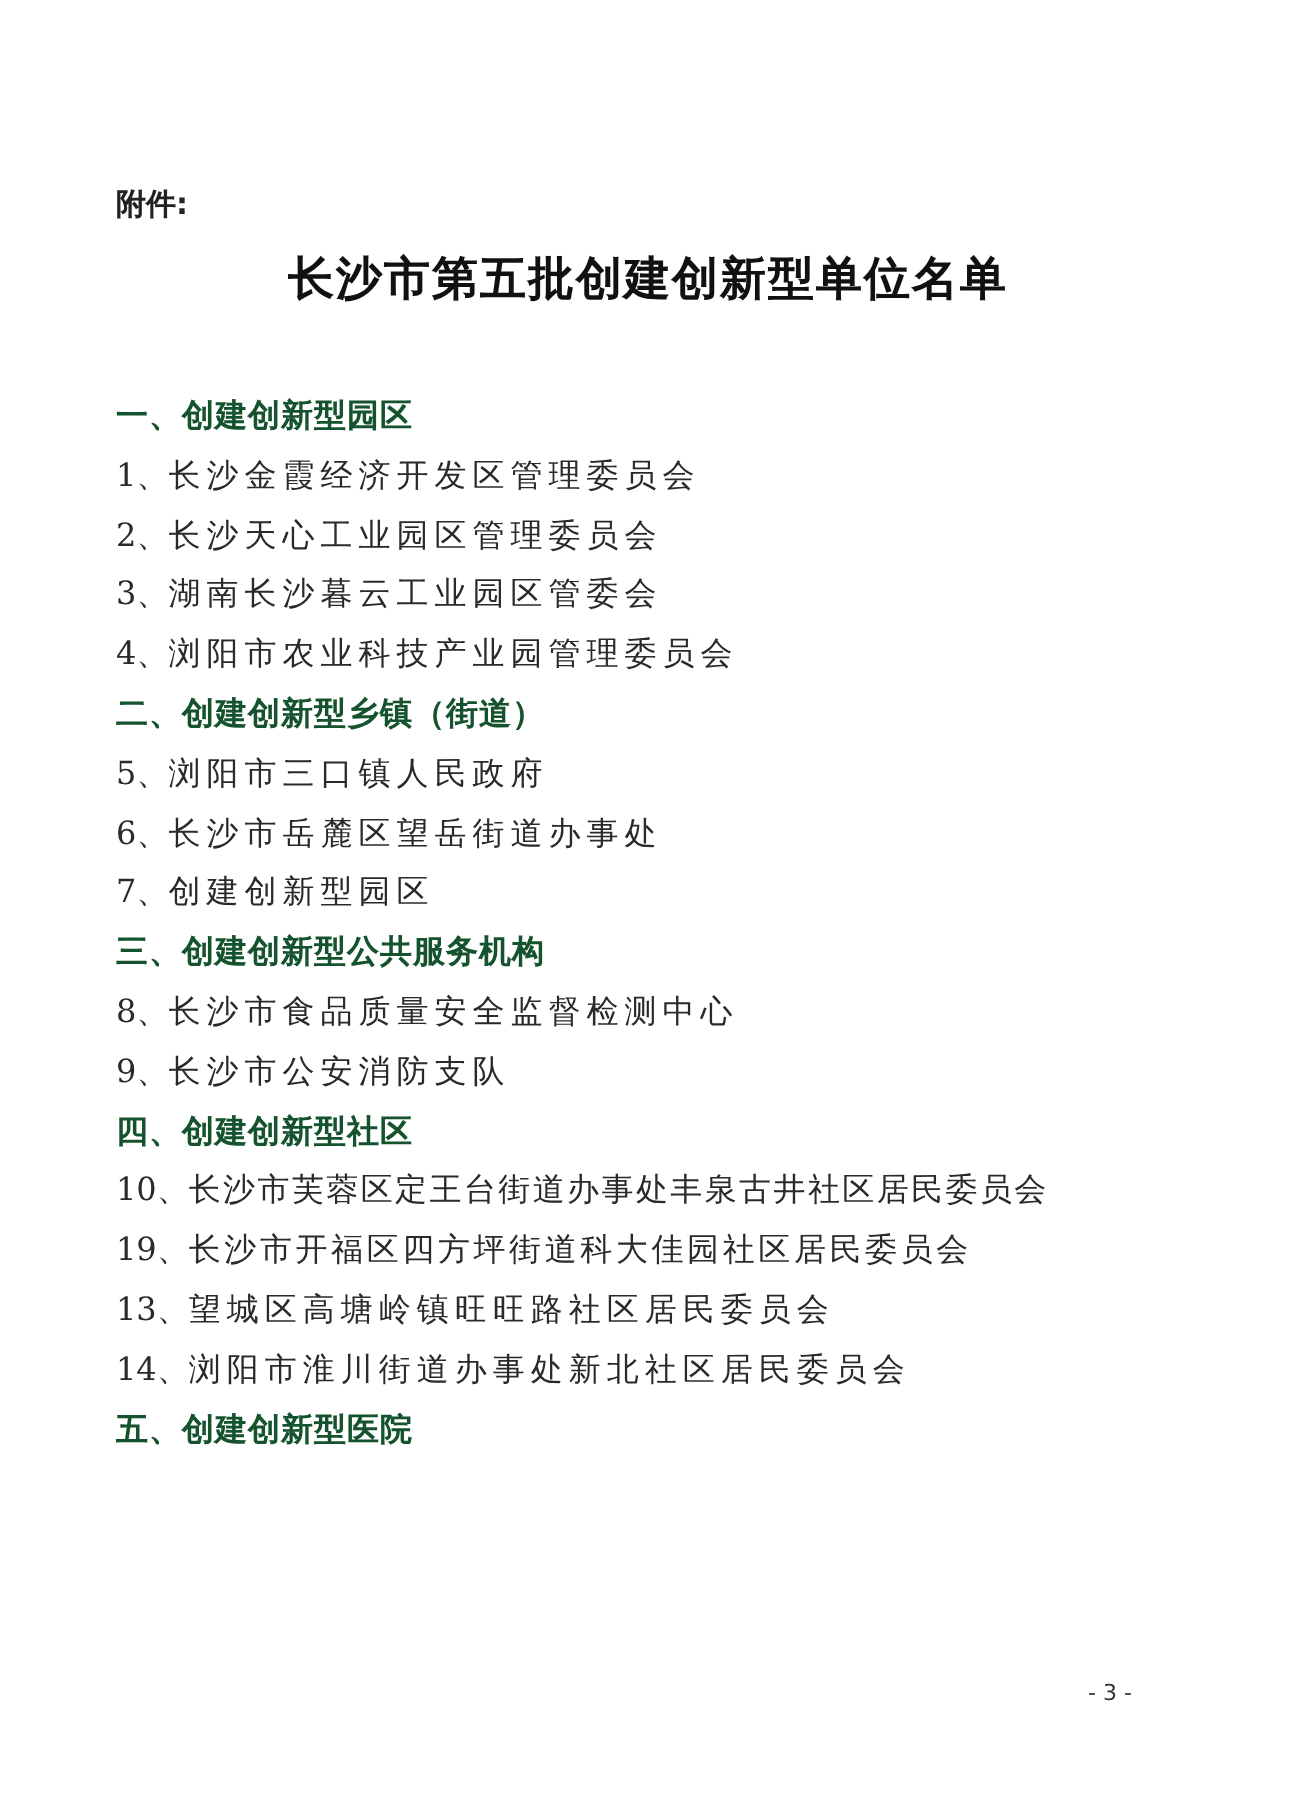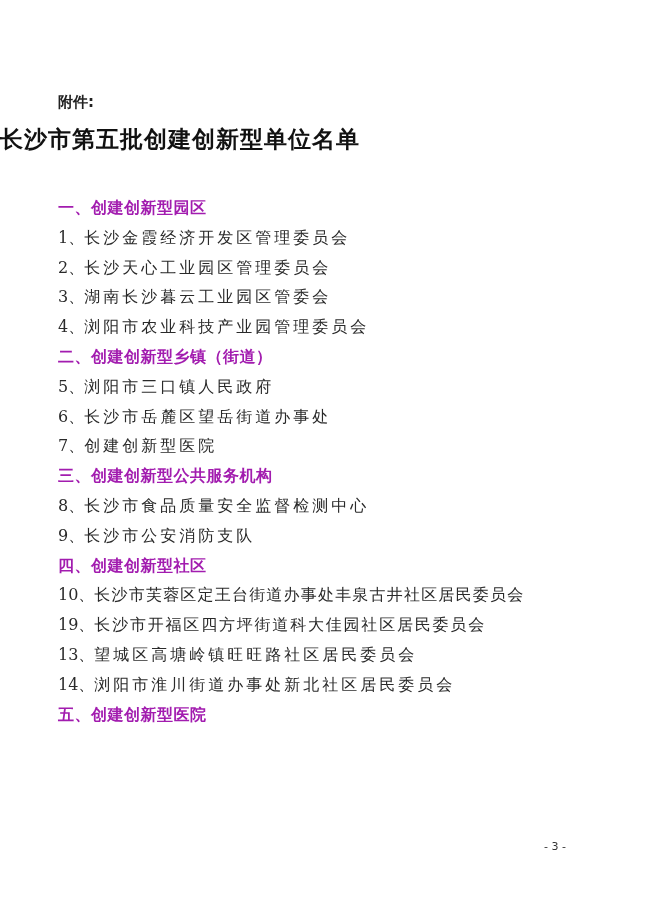--- a/index.html
+++ b/index.html
@@ -5,27 +5,27 @@
   html, body { margin: 0; padding: 0; }
   body {
     width: 648px; height: 905px; background: #ffffff; position: relative; overflow: hidden;
     font-family: "DejaVu Serif", "Liberation Serif", serif; color: #1e1e1e;
   }
   .attach {
     position: absolute; left: 58px; top: 93px; font-size: 15px;
     font-family: "DejaVu Sans", "Liberation Sans", sans-serif; font-weight: bold; color: #222; text-align: right;
   }
   .title {
-    position: absolute; left: 0; width: 648px; top: 124px; text-align: left;
+    position: absolute; left: 0; width: 648px; top: 124px; text-align: center;
     font-size: 23px; font-weight: bold; letter-spacing: 1px; color: #111;
     font-family: "DejaVu Serif", serif;
   }
   .list { position: absolute; left: 58px; top: 193px; width: 560px; }
   .row { height: 29.8px; line-height: 29.8px; font-size: 16px; white-space: nowrap; }
-  .row.section { font-family: "DejaVu Sans", "Liberation Sans", sans-serif; font-weight: bold; font-size: 16px; letter-spacing: 0.5px; color: #a21caf; }
+  .row.section { font-family: "DejaVu Sans", "Liberation Sans", sans-serif; font-weight: bold; font-size: 16px; letter-spacing: 0.5px; color: #14532d; }
   .row.item { letter-spacing: 3px; color: #2a2a2a; }
   .row.item .num { letter-spacing: 0; }
   .pageno {
     position: absolute; left: 544px; top: 840px; font-size: 11px;
     font-family: "DejaVu Sans", sans-serif; color: #333;
   }
 </style>
 </head>
 <body>
 
@@ -34,21 +34,21 @@
 
 <div class="list">
   <div class="row section">一、创建创新型园区</div>
   <div class="row item"><span class="num">1、</span><span>长沙金霞经济开发区管理委员会</span></div>
   <div class="row item"><span class="num">2、</span><span>长沙天心工业园区管理委员会</span></div>
   <div class="row item"><span class="num">3、</span><span>湖南长沙暮云工业园区管委会</span></div>
   <div class="row item"><span class="num">4、</span><span>浏阳市农业科技产业园管理委员会</span></div>
   <div class="row section">二、创建创新型乡镇（街道）</div>
   <div class="row item"><span class="num">5、</span><span>浏阳市三口镇人民政府</span></div>
   <div class="row item"><span class="num">6、</span><span>长沙市岳麓区望岳街道办事处</span></div>
-  <div class="row item"><span class="num">7、</span><span>创建创新型医院</span></div>
+  <div class="row item"><span class="num">7、</span><span>创建创新型园区</span></div>
   <div class="row section">三、创建创新型公共服务机构</div>
   <div class="row item"><span class="num">8、</span><span>长沙市食品质量安全监督检测中心</span></div>
   <div class="row item"><span class="num">9、</span><span>长沙市公安消防支队</span></div>
   <div class="row section">四、创建创新型社区</div>
   <div class="row item" style="letter-spacing:1.2px"><span class="num">10、</span><span>长沙市芙蓉区定王台街道办事处丰泉古井社区居民委员会</span></div>
   <div class="row item" style="letter-spacing:1.8px"><span class="num">19、</span><span>长沙市开福区四方坪街道科大佳园社区居民委员会</span></div>
   <div class="row item"><span class="num">13、</span><span>望城区高塘岭镇旺旺路社区居民委员会</span></div>
   <div class="row item"><span class="num">14、</span><span>浏阳市淮川街道办事处新北社区居民委员会</span></div>
   <div class="row section">五、创建创新型医院</div>
 </div>

